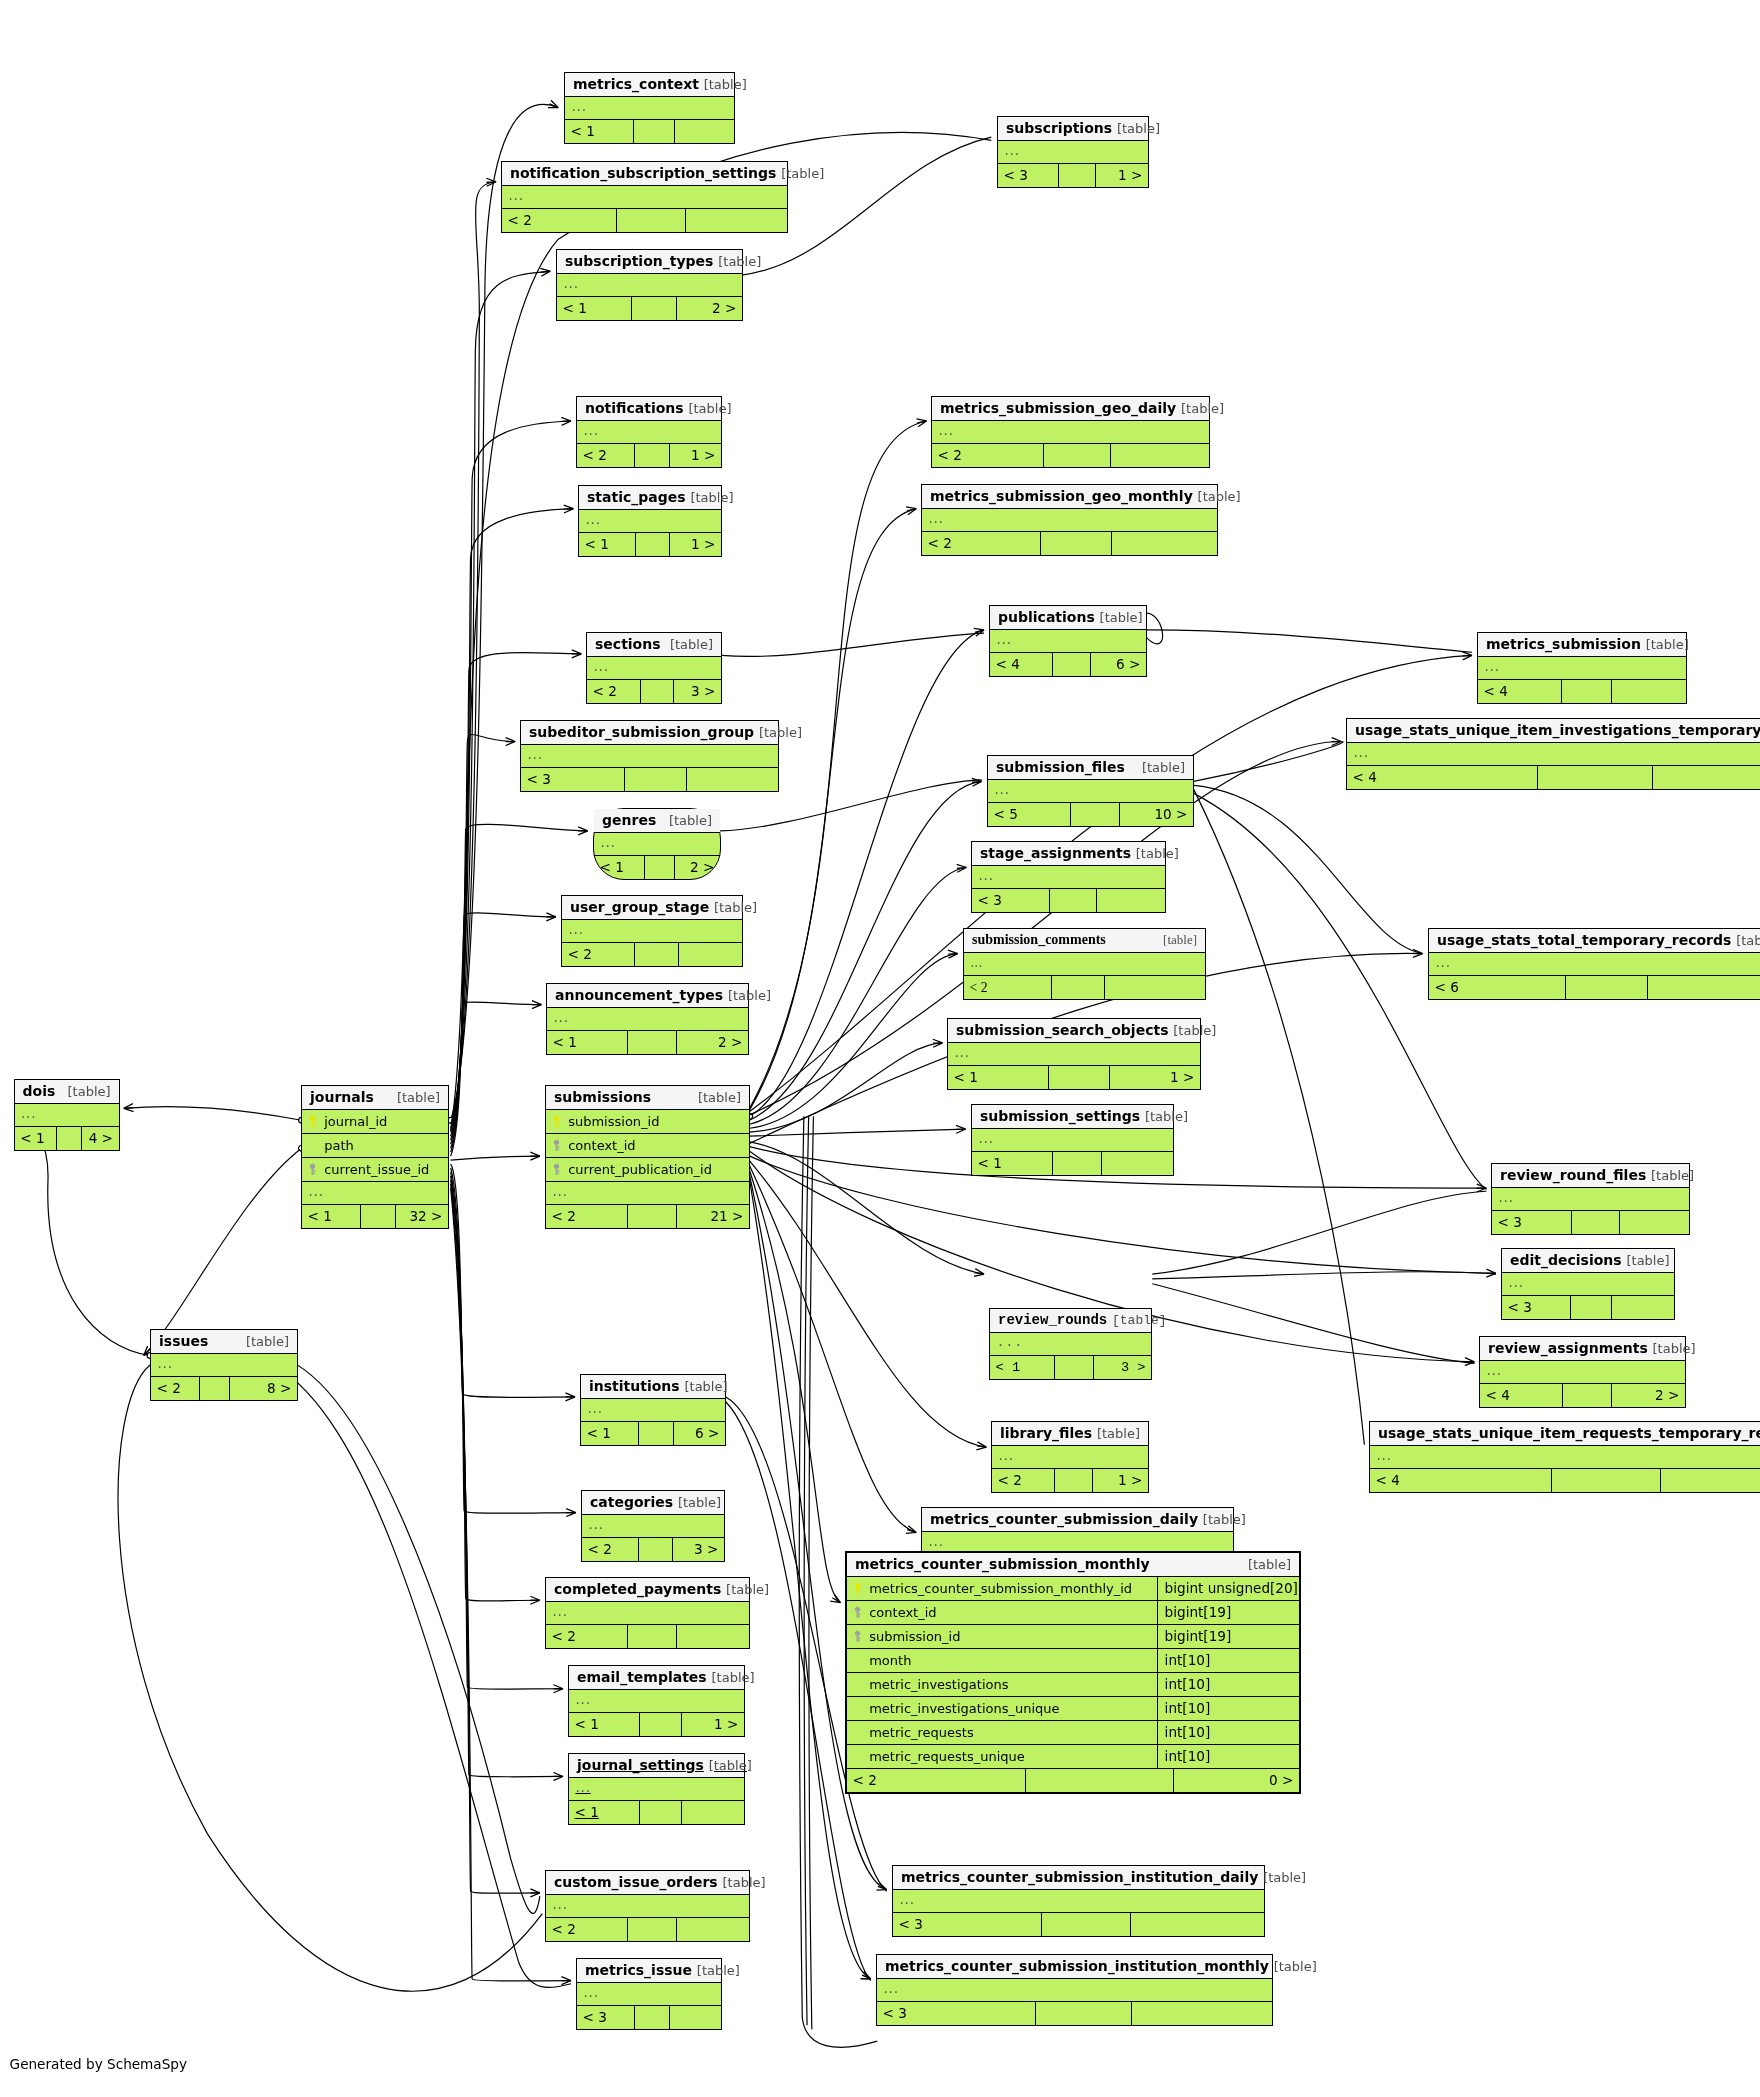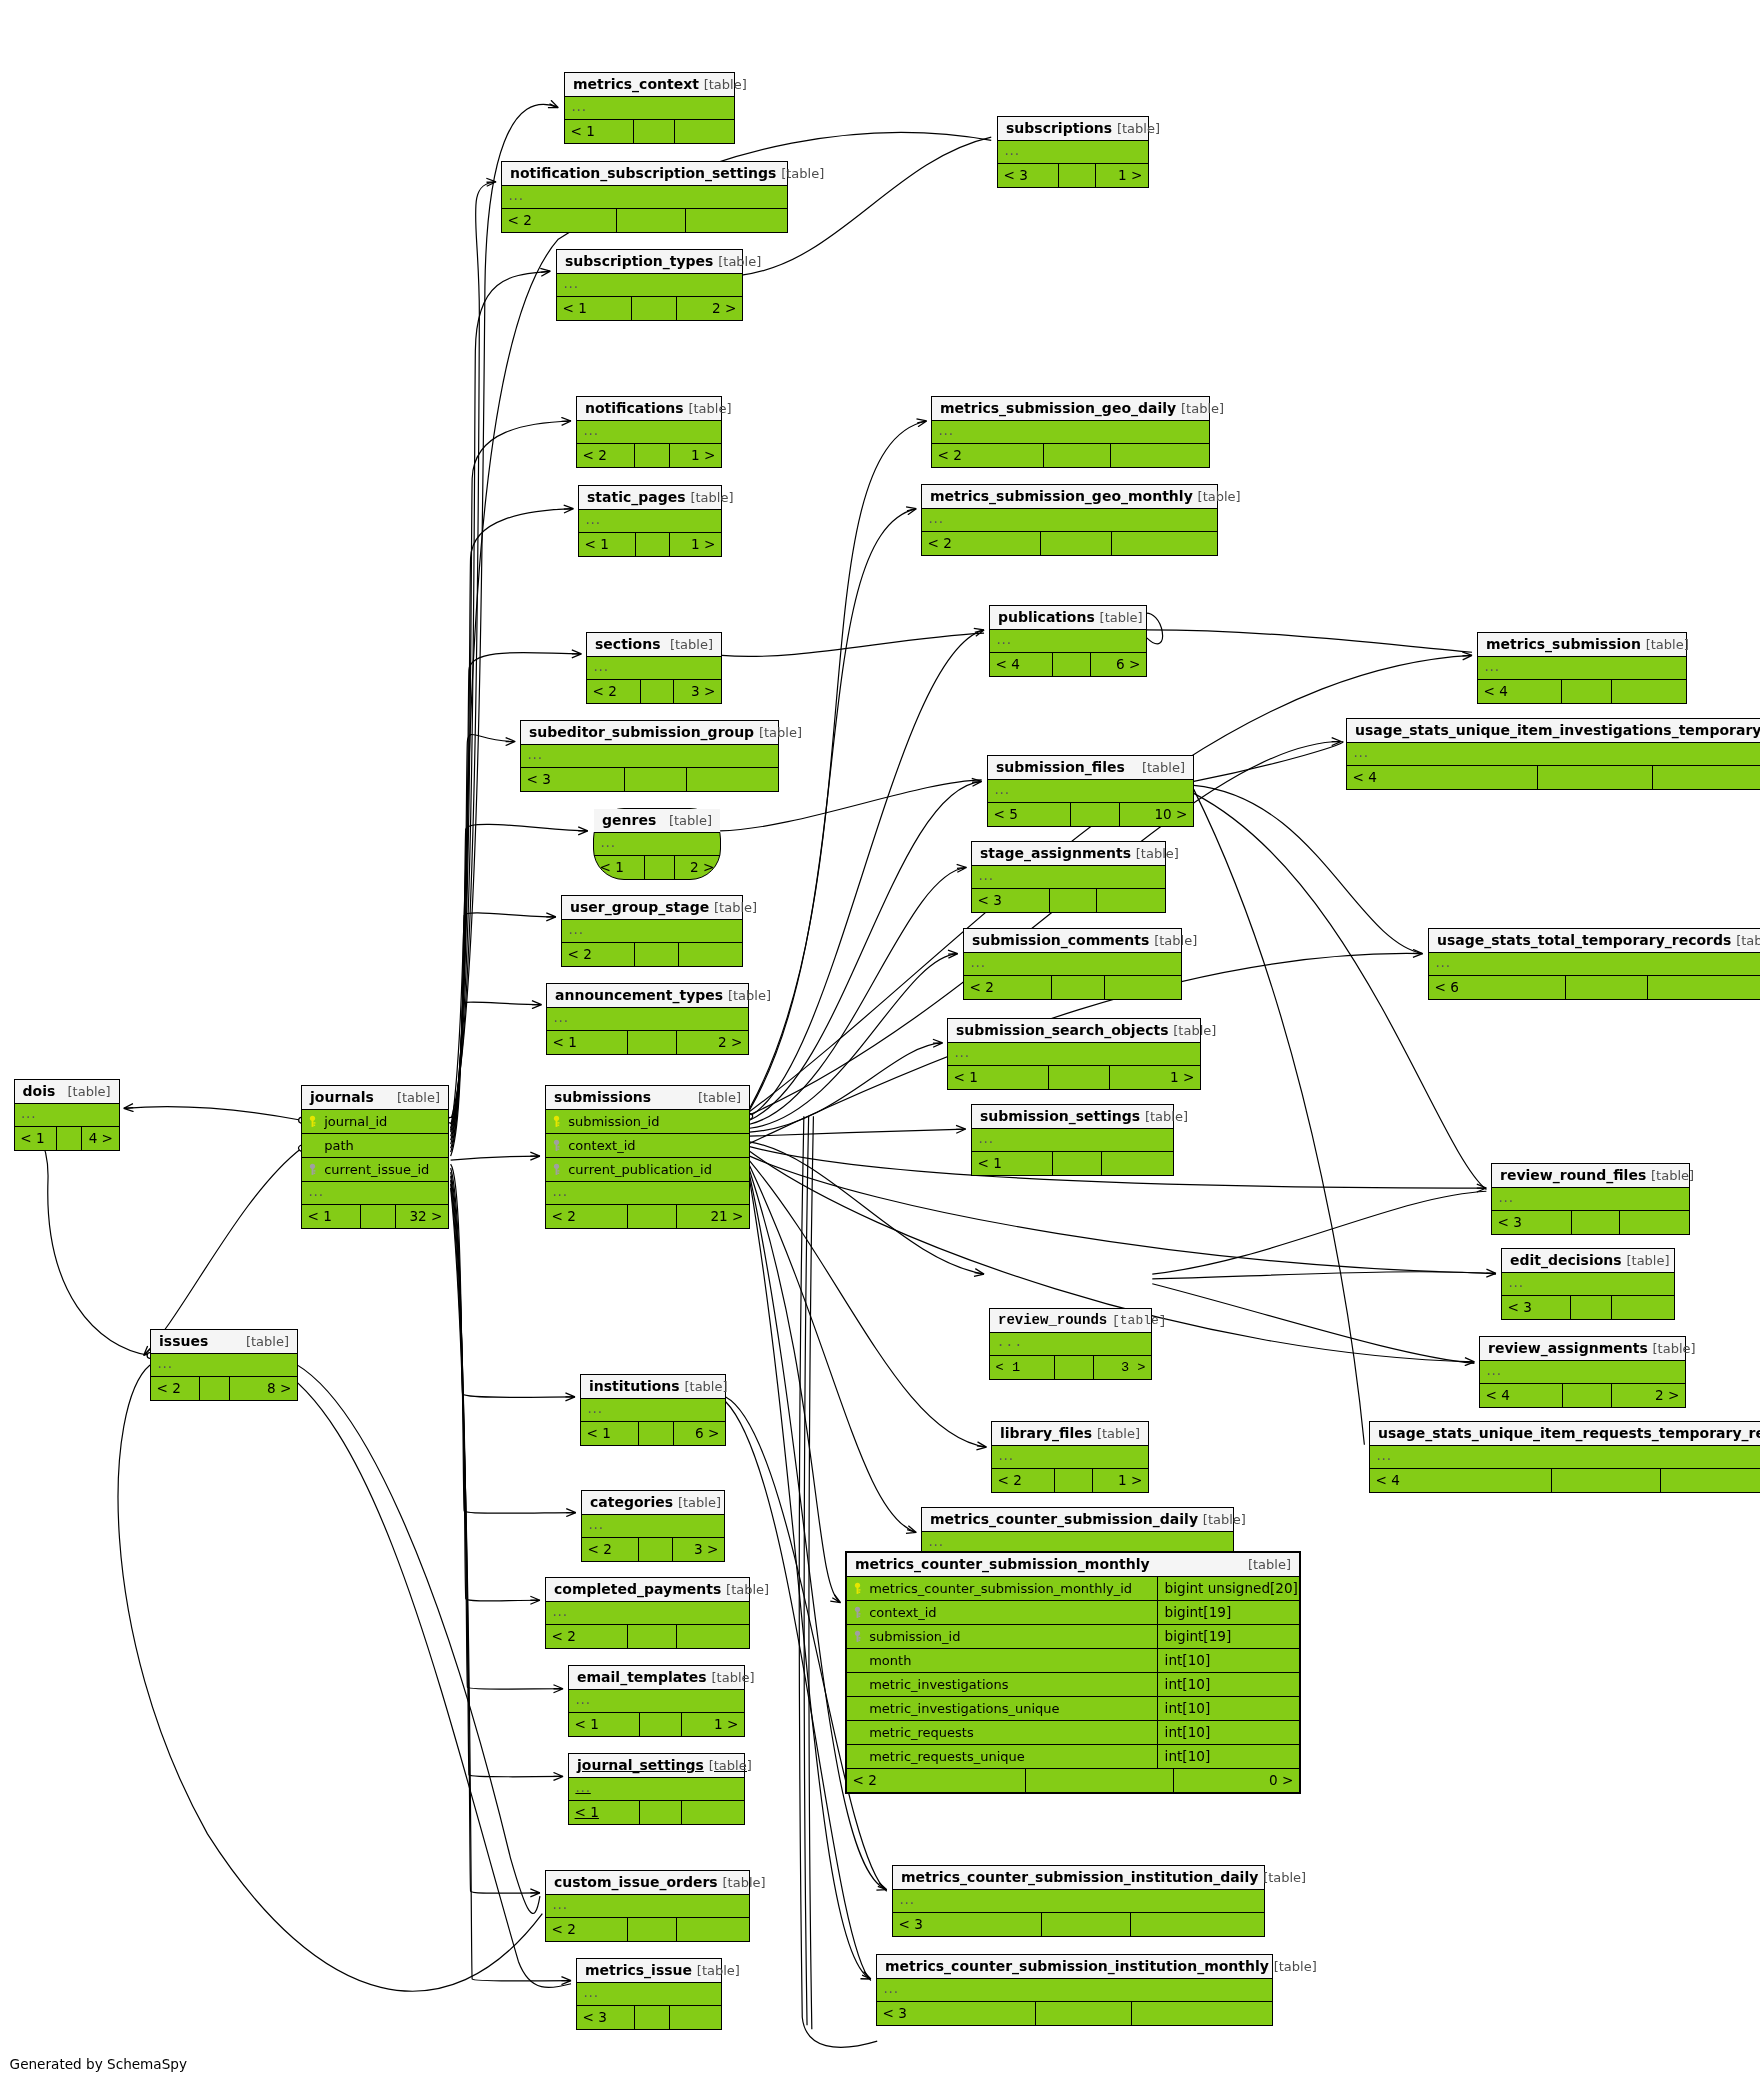--- a/index.html
+++ b/index.html
@@ -23,21 +23,21 @@
   #edges {
     position: absolute;
     left: 0; top: 0;
     width: 1760px;
     height: 2097px;
     pointer-events: none;
   }
   .node {
     position: absolute;
     border: 1.6px solid #000000;
-    background: #84cc16;
+    background: #bef264;
     box-sizing: border-box;
     font-size: 13.6px;
     line-height: 1;
   }
   .node.expanded { border-width: 2.4px; }
   .node-title {
     background: #f5f5f5;
     border-bottom: 1.2px solid #000;
     padding: 4px 8px 4.8px 8px;
     white-space: nowrap;
@@ -411,21 +411,21 @@
         <span class="tname">user_group_stage</span>
         <span class="ttag">[table]</span>
       </div>
       <div class="row-ellipsis">...</div>
       <div class="footer-row">
         <div class="footer-cell" style="width:73px">&lt; 2</div>
         <div class="footer-cell mid" style="width:44px"></div>
         <div class="footer-cell last" style="flex:1"></div>
       </div>
     </div>
-    <div class="node" style="left: 963px; top: 928px; width: 219px;">
+    <div class="node" style="left: 963px; top: 928px; width: 243px; font-family: Liberation Serif, serif;">
       <div class="node-title spread">
         <span class="tname">submission_comments</span>
         <span class="ttag">[table]</span>
       </div>
       <div class="row-ellipsis">...</div>
       <div class="footer-row">
         <div class="footer-cell" style="width:88px">&lt; 2</div>
         <div class="footer-cell mid" style="width:53px"></div>
         <div class="footer-cell last" style="flex:1"></div>
       </div>

